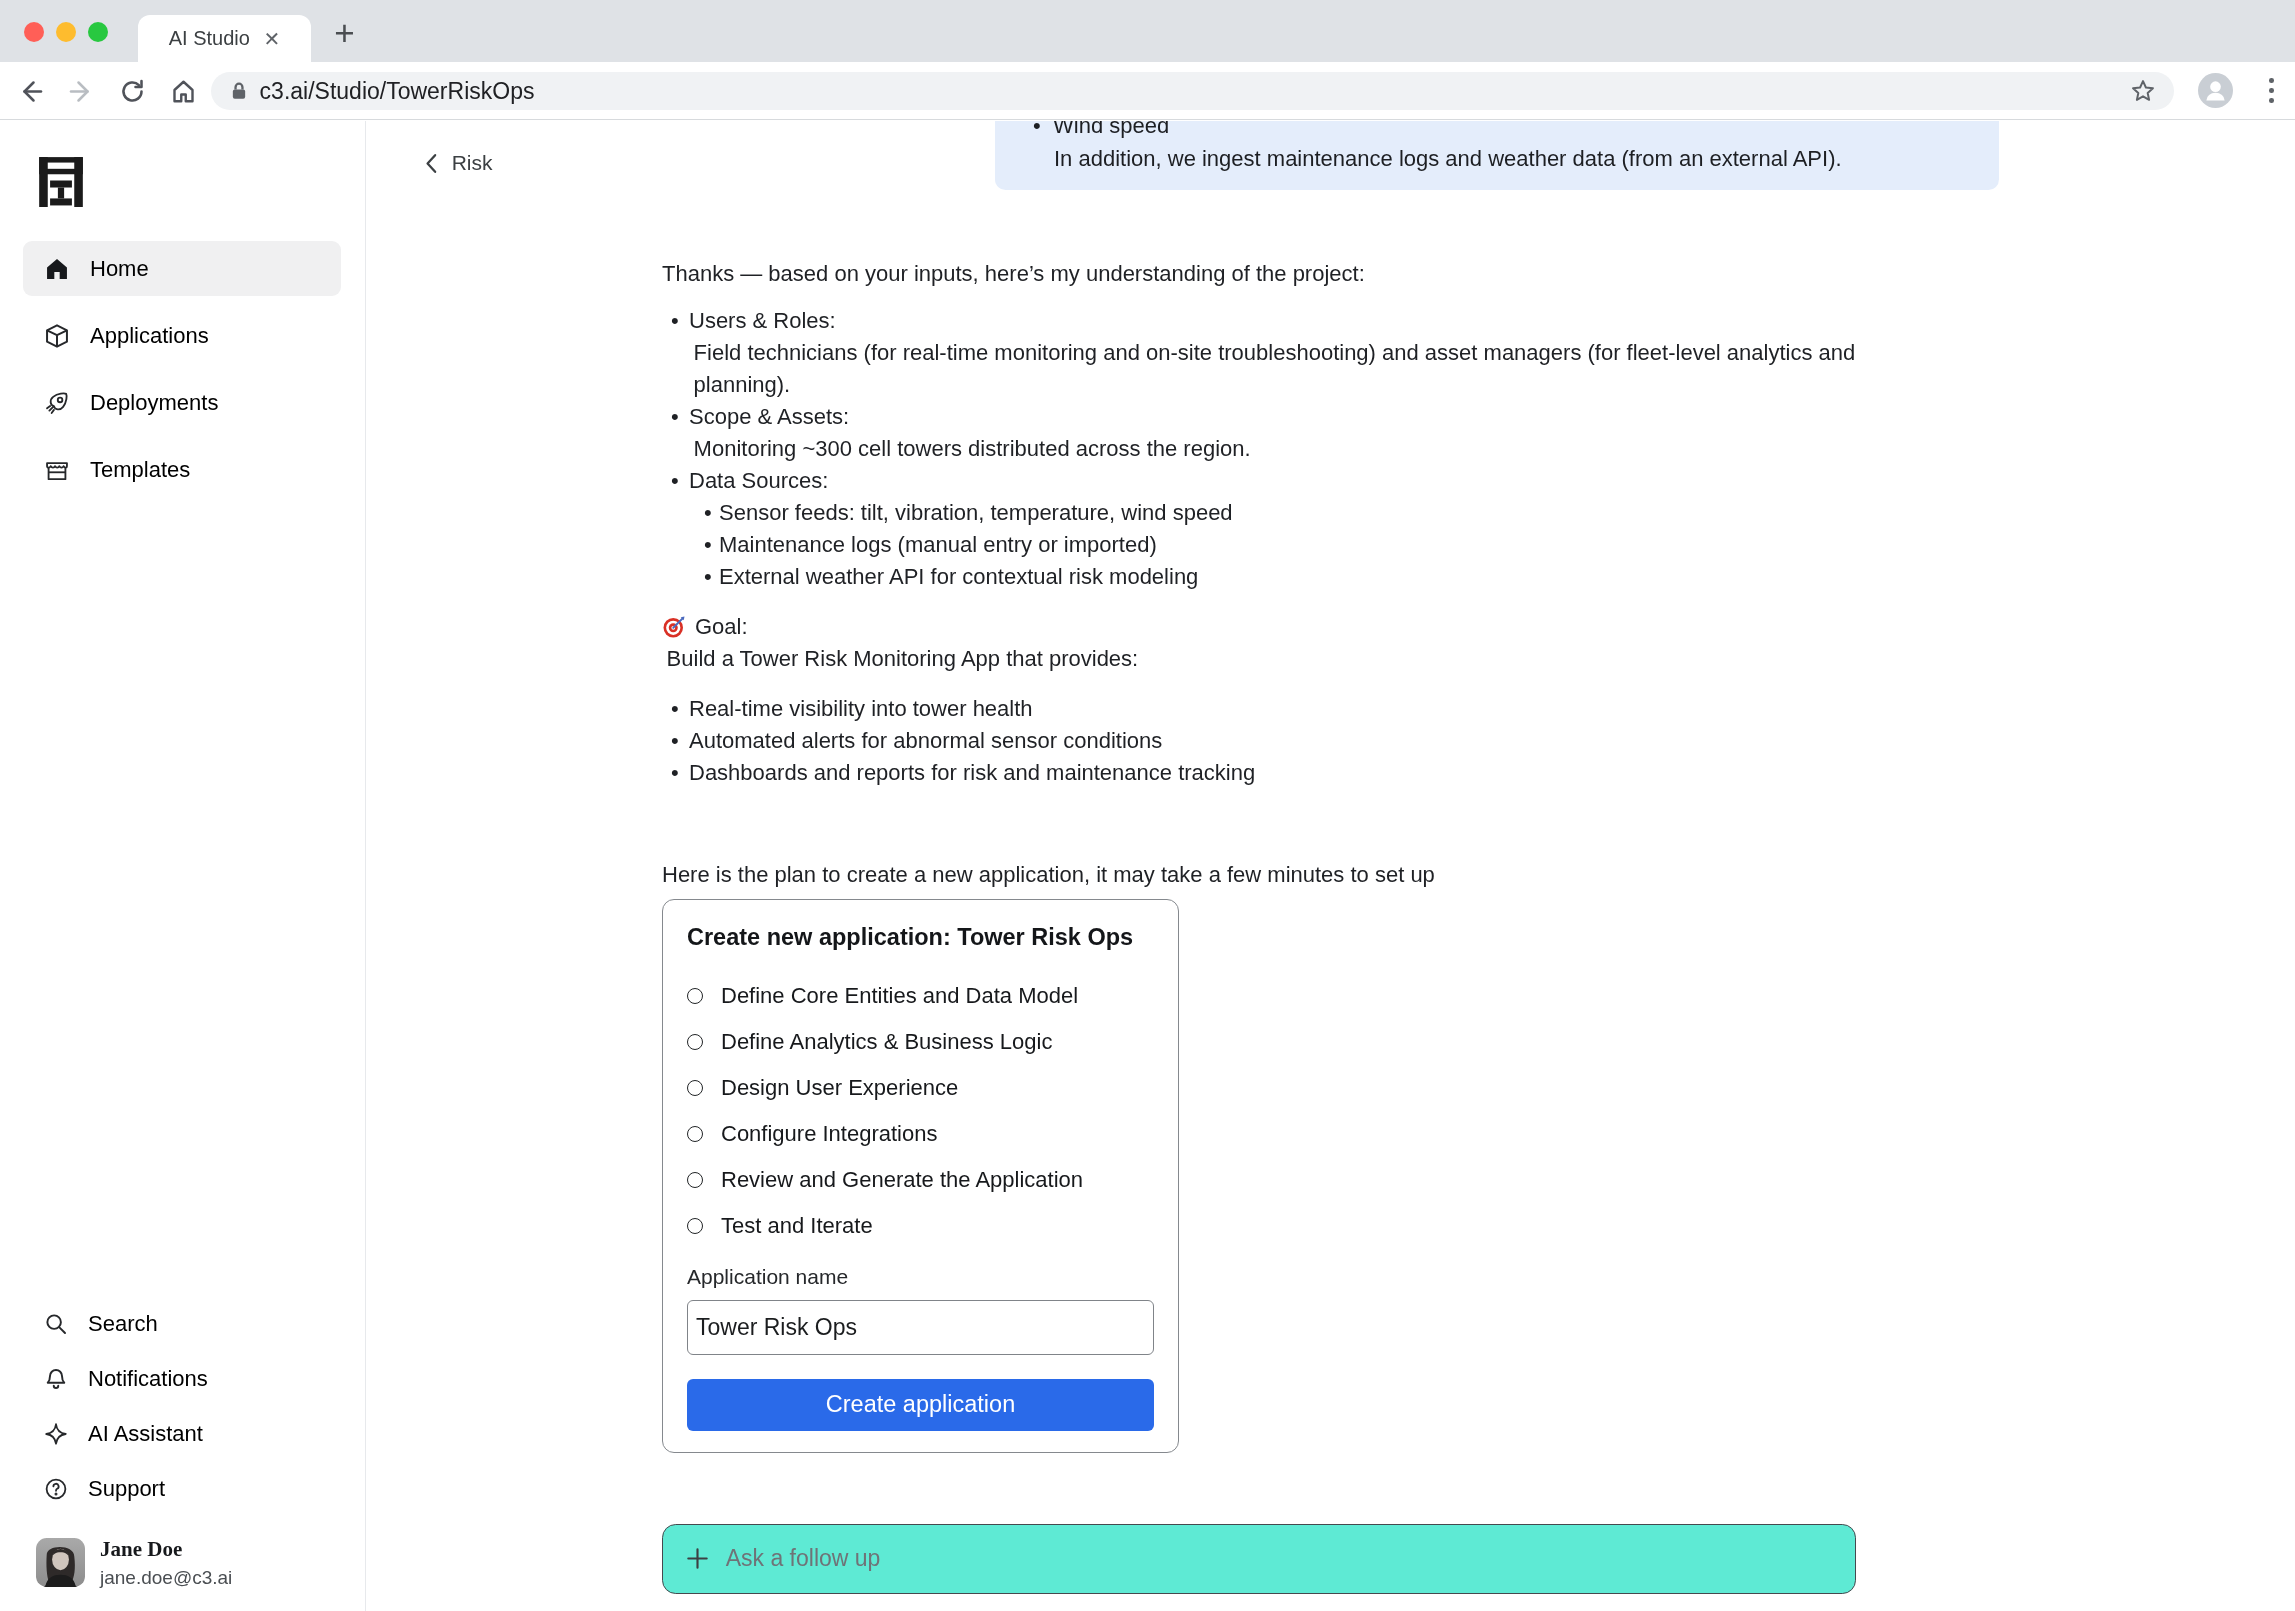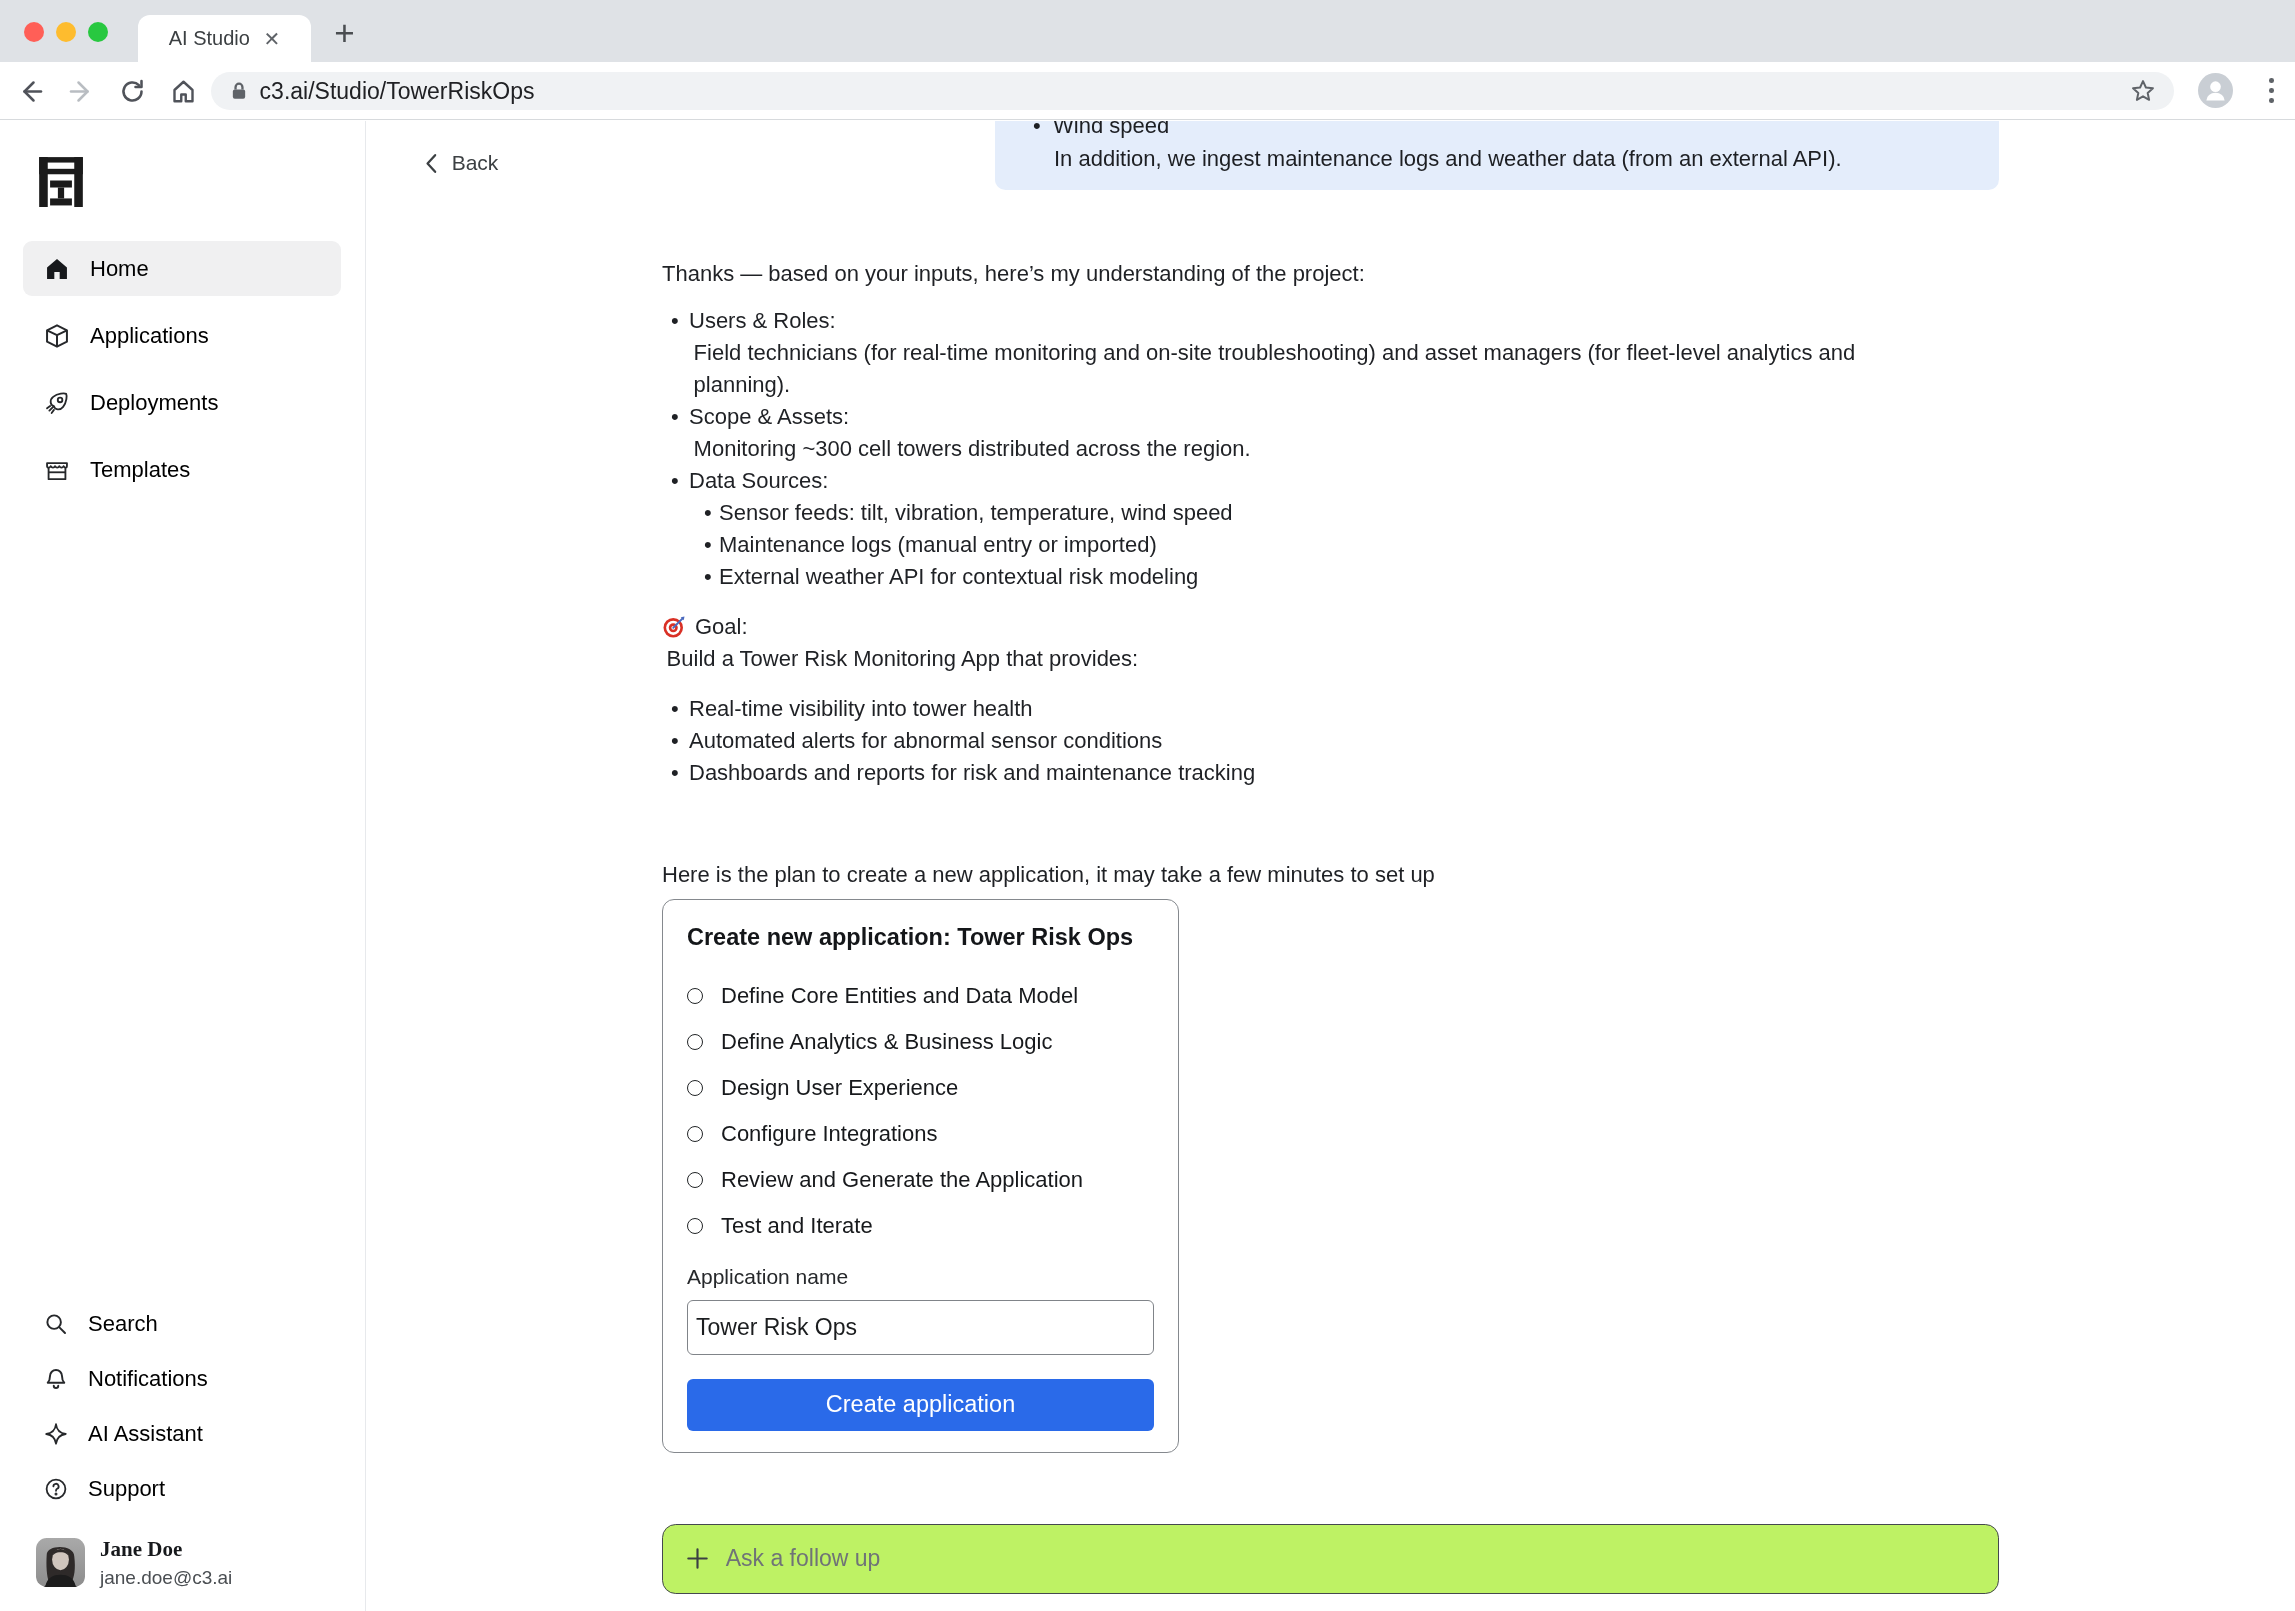--- a/index.html
+++ b/index.html
@@ -82,22 +82,22 @@
   .step-circle { width:16px; height:16px; border:1.9px solid #222527; border-radius:50%; flex:none; }
   .step-label { margin-left:18px; font-size:22px; color:#17191c; }
   .field-label { margin-top:16.7px; font-size:21px; color:#26282b; }
   .app-input { margin-top:10.6px; width:100%; height:55px; border:1.5px solid #808489; border-radius:6px;
     font-size:23px; color:#1b1d1f; padding:0 8px; outline:none;
     font-family:"Liberation Sans","DejaVu Sans",sans-serif; }
   .create-btn { margin-top:24px; width:100%; height:52px; border:none; border-radius:6px;
     background:var(--accent,#2a6ae9); color:#fff; font-size:23.5px; font-weight:500; cursor:default;
     font-family:"Liberation Sans","DejaVu Sans",sans-serif; }
 
-  .followup { margin-top:71px; width:1337px; height:70px; border:1.9px solid #45494e; border-radius:13.7px;
-    display:flex; align-items:center; padding:0 23px; background:#bef264; }
+  .followup { margin-top:71px; width:1194px; height:70px; border:1.9px solid #45494e; border-radius:13.7px;
+    display:flex; align-items:center; padding:0 23px; background:#5eead4; }
   .followup-ph { margin-left:16.7px; font-size:23px; color:#6f7377; }
 
   svg { display:block; }
 </style>
 </head>
 <body>
 
 <div class="tabstrip">
   <div class="lights">
     <span class="light red"></span>
@@ -264,21 +264,21 @@
         <span class="user-email" style="display:block">jane.doe@c3.ai</span>
       </span>
     </div>
   </aside>
 
   <main class="content">
     <div class="backbtn">
       <svg width="16.7" height="23" viewBox="0 0 22 30" fill="none" stroke="#3c4043" stroke-width="3" stroke-linecap="round" stroke-linejoin="round">
           <path d="M16 4 L6 15 L16 26"></path>
         </svg>
-      <span>Back</span>
+      <span>Risk</span>
     </div>
 
     <div class="column">
       <div class="bubble">
         <div class="bubble-li">
           <span class="bdot">•</span>
           <span>Wind speed</span>
         </div>
         <div class="bubble-text">In addition, we ingest maintenance logs and weather data (from an external API).</div>
       </div>

